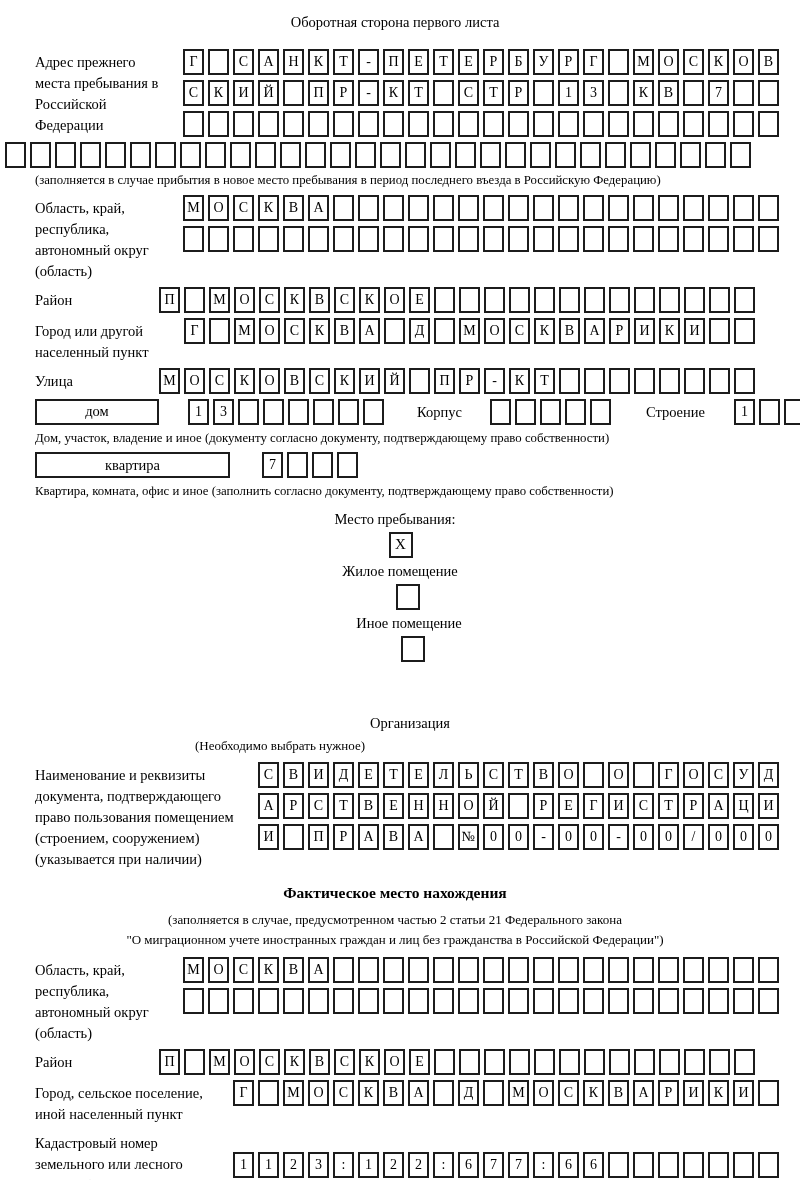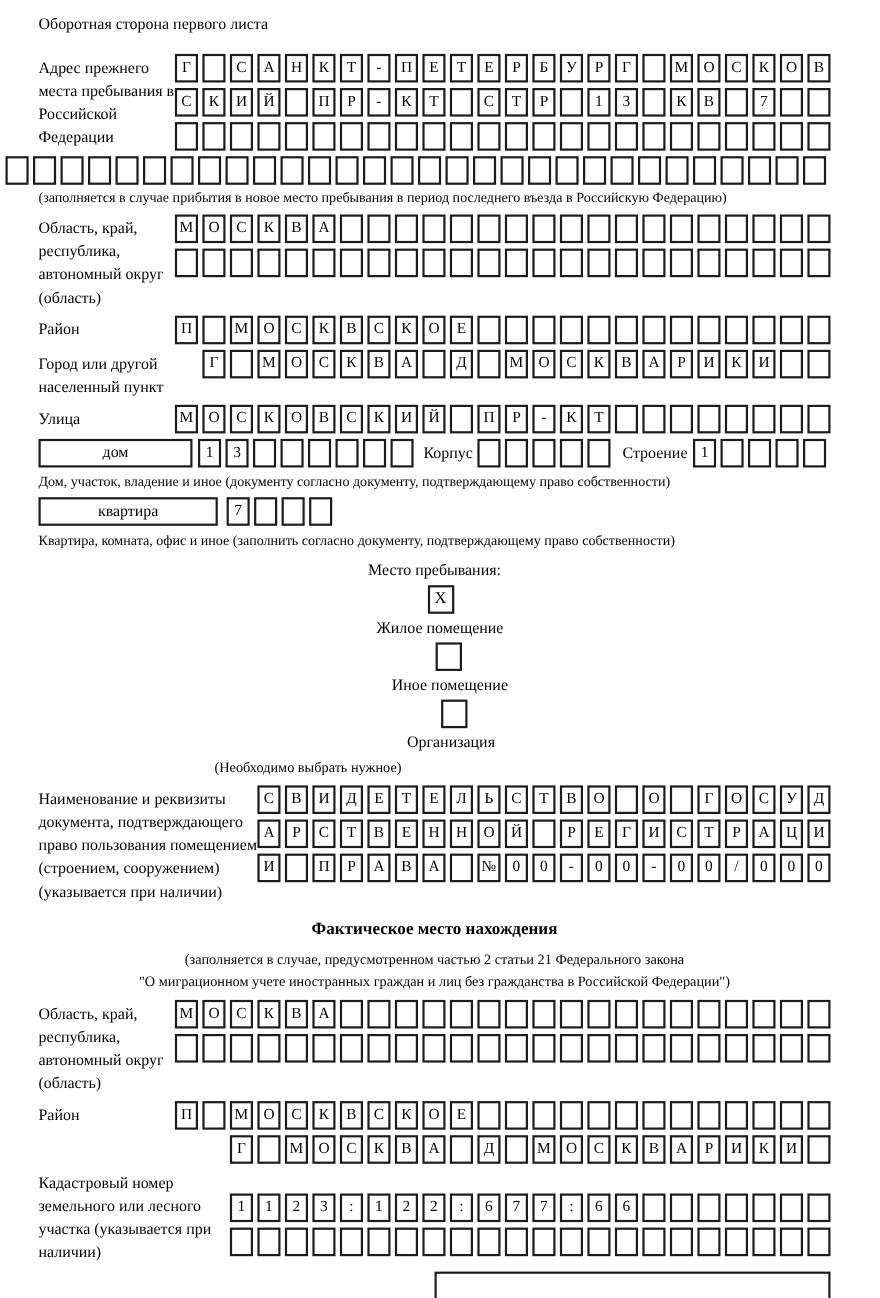--- a/index.html
+++ b/index.html
@@ -1,35 +1,35 @@
 <!DOCTYPE html>
 <html><head>
 <meta charset="utf-8">
 <style>
   html,body{margin:0;padding:0;background:#fff;color:#000;}
   body{width:800px;height:1180px;font-family:"Liberation Serif","DejaVu Serif",serif;overflow:hidden;}
   .page{padding:14px 45px 0 35px;box-sizing:border-box;width:800px;}
-  .top-note{text-align:left;font-size:14.5px;margin-bottom:18px;}
-  .row{display:flex;align-items:flex-start;margin-bottom:5px;}
+  .top-note{text-align:center;font-size:14.5px;margin-bottom:18px;}
+  .row{display:flex;align-items:flex-start;margin-bottom:5px;gap:24px;}
   .label{font-size:14.5px;line-height:1.45;padding-top:3px;}
   .w124{width:124px;flex:none;}
   .w174{width:174px;flex:none;}
   .w199{width:199px;flex:none;}
   .grid{margin-left:auto;display:flex;flex-direction:column;gap:5px;flex:none;}
   .cellrow{display:flex;gap:4px;}
   .cell{width:21px;height:26px;flex:none;border:2px solid #1c1c1c;box-sizing:border-box;
         display:flex;align-items:center;justify-content:center;font-size:14px;background:#fff;}
   .overflow{margin-left:-30px;margin-bottom:4px;}
   .caption{font-size:12.8px;margin-bottom:6px;line-height:1.3;}
   .center{}
   .heading{font-weight:bold;font-size:15.5px;text-align:center;margin:8px 0 10px 0;}
   .labelbox{border:2px solid #1c1c1c;box-sizing:border-box;height:26px;display:flex;
             align-items:center;justify-content:center;font-size:14.5px;flex:none;background:#fff;}
-  .dom-box{width:140px;}
-  .kv-box{width:163px;}
+  .dom-box{width:124px;}
+  .kv-box{width:195px;}
   .inline-lbl{font-size:14.5px;line-height:26px;flex:none;}
   .stayrow{display:flex;align-items:center;margin-bottom:2px;flex-direction:column;}
   .checkbox{width:24px;height:26px;border:2px solid #1c1c1c;box-sizing:border-box;flex:none;
             display:flex;align-items:center;justify-content:center;font-size:15px;background:#fff;}
   .note-under{font-size:13px;margin:2px 0 8px 160px;}
   .fact-note{text-align:center;font-size:13px;line-height:1.5;margin-bottom:8px;}
   .stamp-box{width:360px;height:177px;border:2px solid #1c1c1c;box-sizing:border-box;margin-left:auto;margin-top:6px;}
   .mb0{margin-bottom:0;}
 </style>
 </head>
@@ -352,21 +352,21 @@
   </div>
   <div class="caption">Квартира, комната, офис и иное (заполнить согласно документу, подтверждающему право собственности)</div>
 
   <div class="stayrow">
     <span class="inline-lbl">Место пребывания:</span>
     <span class="checkbox" style="margin-left:11px;">X</span>
     <span class="inline-lbl" style="margin-left:10px;">Жилое помещение</span>
     <span class="checkbox" style="margin-left:26px;"></span>
     <span class="inline-lbl" style="margin-left:28px;">Иное помещение</span>
     <span class="checkbox" style="margin-left:36px;"></span>
-    <span class="inline-lbl" style="margin-left:30px;">Организация</span>
+    <span class="inline-lbl" style="margin-left:30px;margin-top:48px;">Организация</span>
   </div>
   <div class="note-under">(Необходимо выбрать нужное)</div>
 
   <div class="row">
     <div class="label w199">Наименование и реквизиты документа, подтверждающего право пользования помещением (строением, сооружением) (указывается при наличии)</div>
     <div class="grid">
       <div class="cellrow">
           <span class="cell">С</span>
           <span class="cell">В</span>
           <span class="cell">И</span>
@@ -528,20 +528,21 @@
           <span class="cell"></span>
           <span class="cell"></span>
           <span class="cell"></span>
           <span class="cell"></span>
           <span class="cell"></span>
         </div>
     </div>
   </div>
 
   <div class="row">
+    <div class="label w174">Город, сельское поселение, иной населенный пункт</div>
     <div class="grid">
       <div class="cellrow">
           <span class="cell">Г</span>
           <span class="cell"></span>
           <span class="cell">М</span>
           <span class="cell">О</span>
           <span class="cell">С</span>
           <span class="cell">К</span>
           <span class="cell">В</span>
           <span class="cell">А</span>

